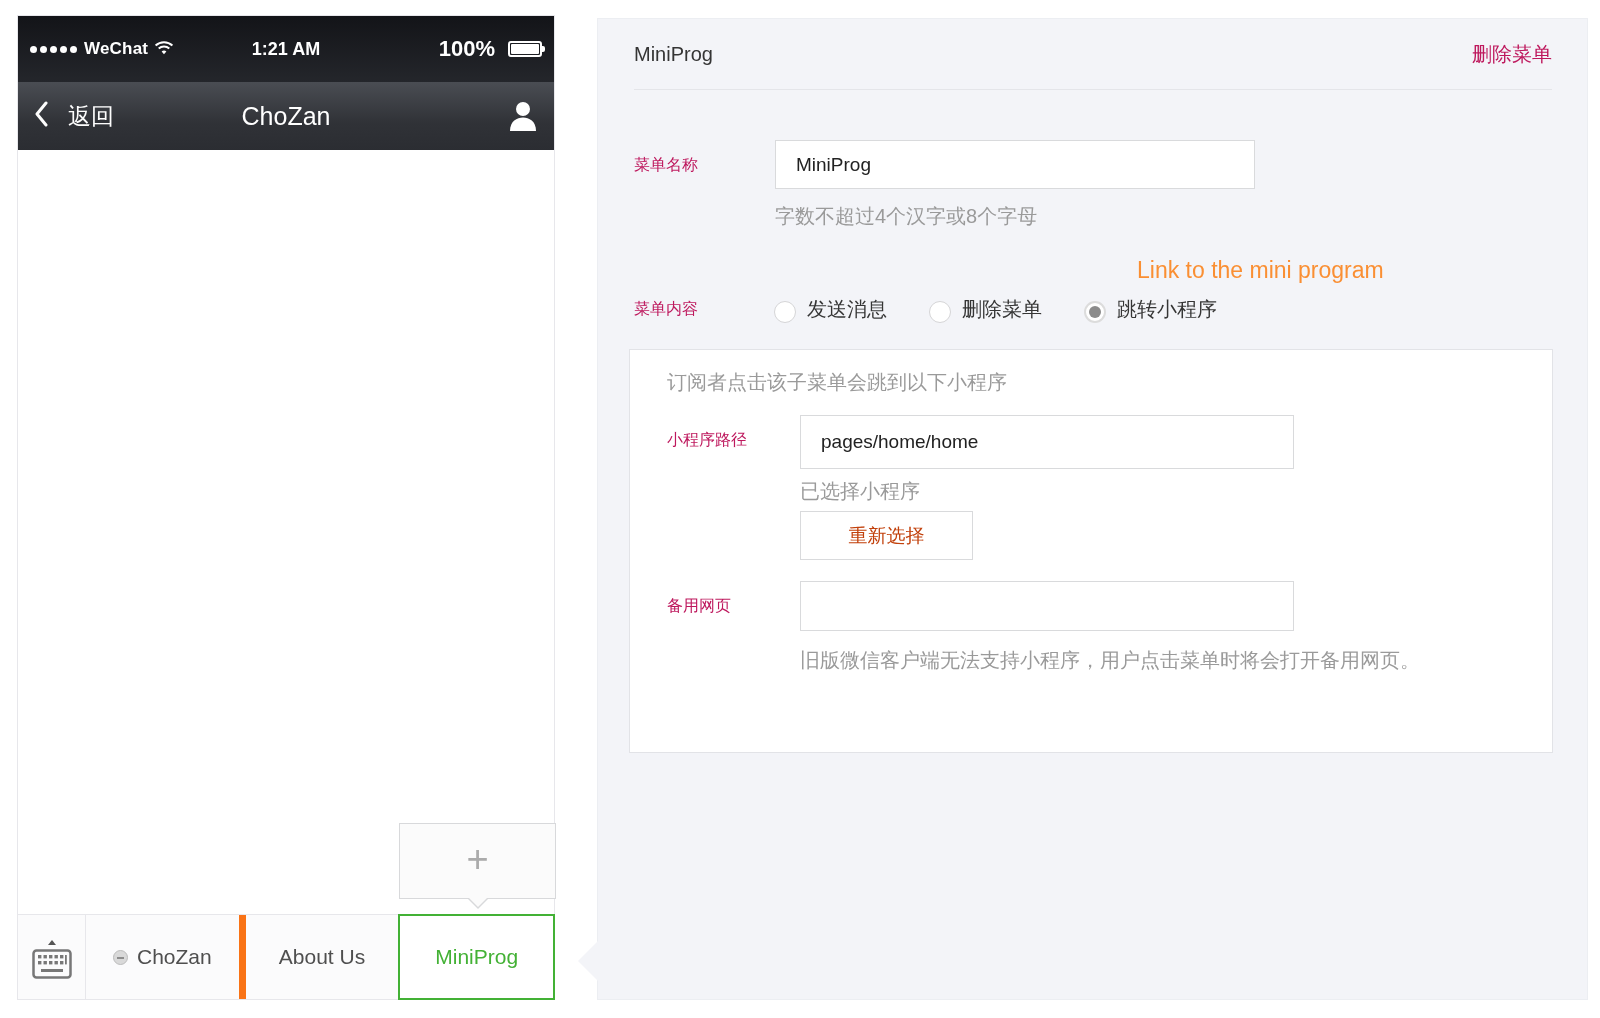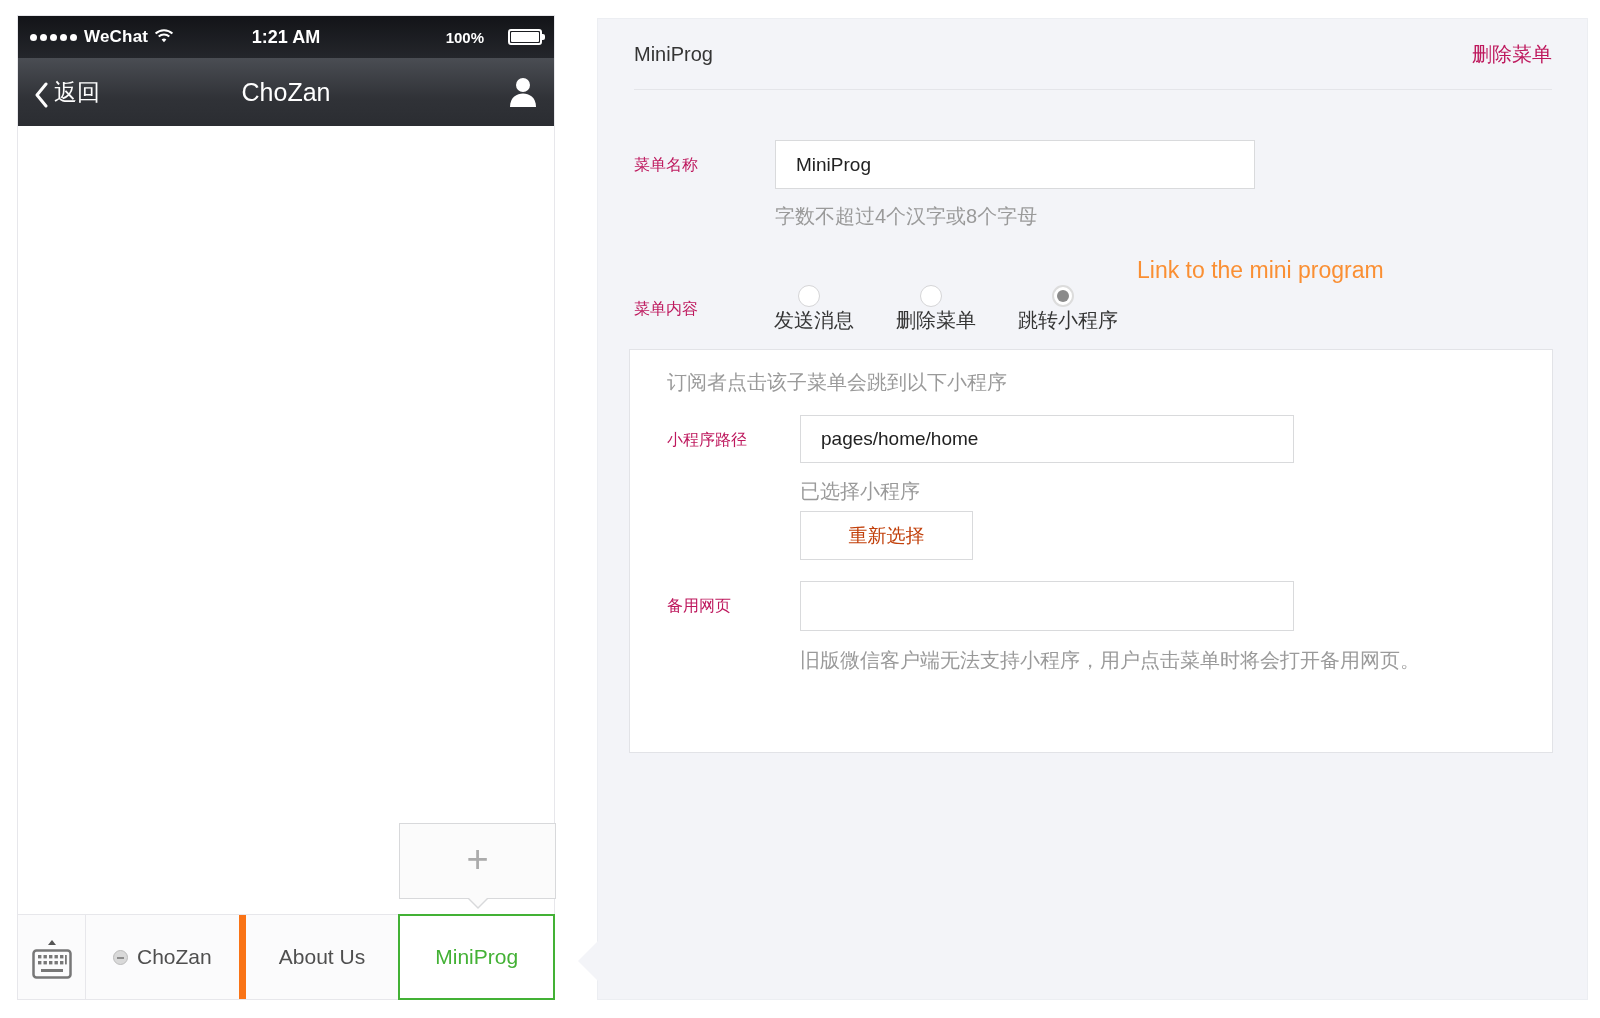--- a/index.html
+++ b/index.html
@@ -3,37 +3,37 @@
 <meta charset="utf-8">
 <style>
   html,body{margin:0;padding:0;background:#fff;}
   body{font-family:"Liberation Sans","DejaVu Sans",sans-serif;-webkit-font-smoothing:antialiased;}
   .stage{position:relative;width:1600px;height:1018px;background:#fff;overflow:hidden;}
 
   
   .phone{position:absolute;left:17px;top:15px;width:538px;height:985px;background:#fff;
          border:1px solid #e7e7eb;box-sizing:border-box;}
   .status-bar{height:42px;background:linear-gradient(180deg,#131418,#24262b);display:flex;
-              align-items:center;padding:0 12px;color:#fff;}
+              align-items:center;padding:12px 12px;color:#fff;}
   .sig-dots{display:flex;gap:3px;margin-right:7px;}
   .sig-dots i{width:7px;height:7px;border-radius:50%;background:#fff;}
   .carrier{font-size:17px;font-weight:600;letter-spacing:.2px;}
   .wifi{margin-left:6px;}
   .sb-left,.sb-right{flex:1;display:flex;align-items:center;}
   .sb-right{justify-content:flex-end;}
   .sb-time{font-size:18px;font-weight:700;}
-  .batt-pct{font-size:15px;font-weight:600;margin-right:24px;}
+  .batt-pct{font-size:22px;font-weight:600;margin-right:13px;}
   .battery{position:relative;width:34px;height:16px;border:2px solid #fff;border-radius:3px;
            box-sizing:border-box;}
   .battery::before{content:'';position:absolute;left:1px;top:1px;right:1px;bottom:1px;background:#fff;border-radius:1px;}
   .battery::after{content:'';position:absolute;right:-5px;top:3px;width:3px;height:6px;background:#fff;
                   border-radius:0 2px 2px 0;}
   .nav-bar{height:68px;background:linear-gradient(180deg,#4a4d53,#303237 60%,#2b2d32);
            display:flex;align-items:center;padding:0 16px;color:#fdfdfd;position:relative;}
-  .back{display:flex;align-items:flex-end;gap:6px;cursor:pointer;}
+  .back{display:flex;align-items:flex-start;gap:20px;cursor:pointer;}
   .back-label{font-size:23px;}
   .nav-title{position:absolute;left:0;right:0;text-align:center;font-size:25px;color:#fff;}
   .profile{margin-left:auto;z-index:2;}
   .phone-content{height:758px;background:#fff;}
 
   
   .popup{position:absolute;left:381px;top:807px;width:157px;height:76px;background:#fbfbfb;
          border:1px solid #d8d9db;box-sizing:border-box;display:flex;align-items:center;
          justify-content:center;cursor:pointer;}
   .popup .plus{font-size:38px;font-weight:300;color:#ababab;line-height:1;margin-top:-4px;}
@@ -72,33 +72,33 @@
             color:#222;padding:0 20px;font-family:"Liberation Sans","DejaVu Sans",sans-serif;outline:none;}
 
   .row-name-label{position:absolute;left:36px;top:121px;line-height:49px;}
   .name-input{position:absolute;left:177px;top:121px;width:480px;height:49px;}
   .name-hint{position:absolute;left:177px;top:184px;font-size:20px;color:#9a9a9a;}
 
   .annotation{position:absolute;left:539px;top:238px;font-size:23px;color:#fa8f33;}
 
   .row-content-label{position:absolute;left:36px;top:276px;line-height:28px;}
   .radios{position:absolute;left:176px;top:276px;display:flex;align-items:center;height:28px;}
-  .radio-opt{display:flex;align-items:center;margin-right:42px;cursor:pointer;flex-direction:column;}
+  .radio-opt{display:flex;align-items:flex-end;margin-right:42px;cursor:pointer;}
   .radio{width:22px;height:22px;border-radius:50%;background:#fff;border:1px solid #d5d5d7;
          box-sizing:border-box;margin-right:11px;position:relative;}
   .radio.checked{border:2px solid #dcdcdc;}
   .radio.checked::after{content:'';position:absolute;left:50%;top:50%;width:12px;height:12px;
          margin:-6px 0 0 -6px;border-radius:50%;background:#8b8b8b;}
   .radio-opt span{font-size:20px;color:#353535;}
 
   .panel{position:absolute;left:31px;top:330px;width:924px;height:404px;background:#fff;
          border:1px solid #e2e3e7;box-sizing:border-box;}
   .panel-desc{position:absolute;left:37px;top:19px;font-size:20px;color:#9a9a9a;}
   .path-label{position:absolute;left:37px;top:65px;line-height:50px;}
-  .path-input{position:absolute;left:170px;top:65px;width:494px;height:48px;}
+  .path-input{position:absolute;left:170px;top:65px;width:494px;height:54px;}
   .selected-note{position:absolute;left:170px;top:128px;font-size:20px;color:#9a9a9a;}
   .reselect{position:absolute;left:170px;top:161px;width:173px;height:49px;background:#fff;
             border:1px solid #d9dadc;font-size:19px;color:#c2410c;cursor:pointer;
             font-family:"Liberation Sans","DejaVu Sans",sans-serif;}
   .fb-label{position:absolute;left:37px;top:231px;line-height:50px;}
   .fb-input{position:absolute;left:170px;top:231px;width:494px;height:50px;}
   .fb-hint{position:absolute;left:170px;top:292px;width:690px;font-size:20px;line-height:36px;color:#9a9a9a;}
 </style>
 </head>
 <body>

